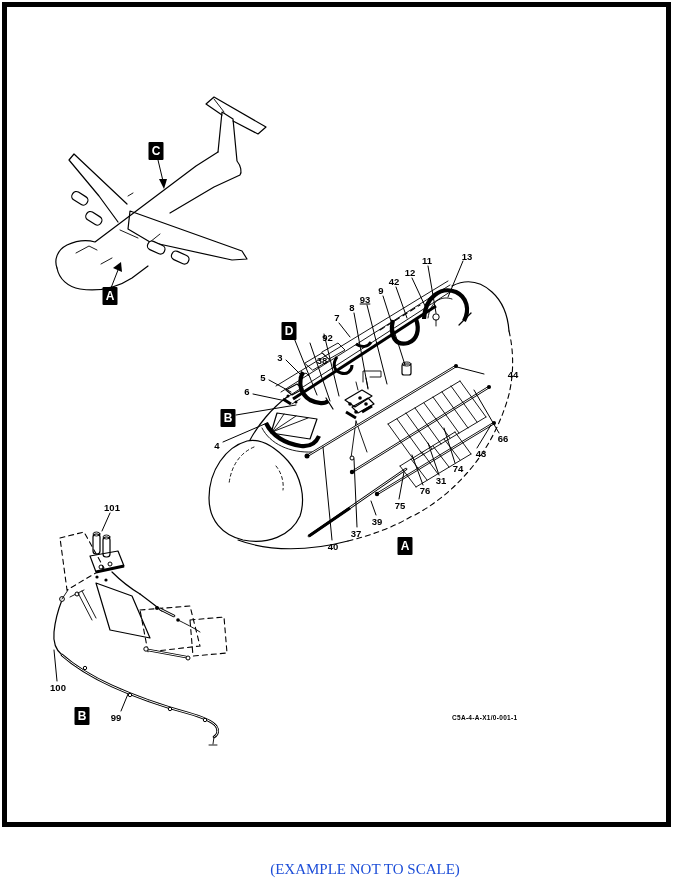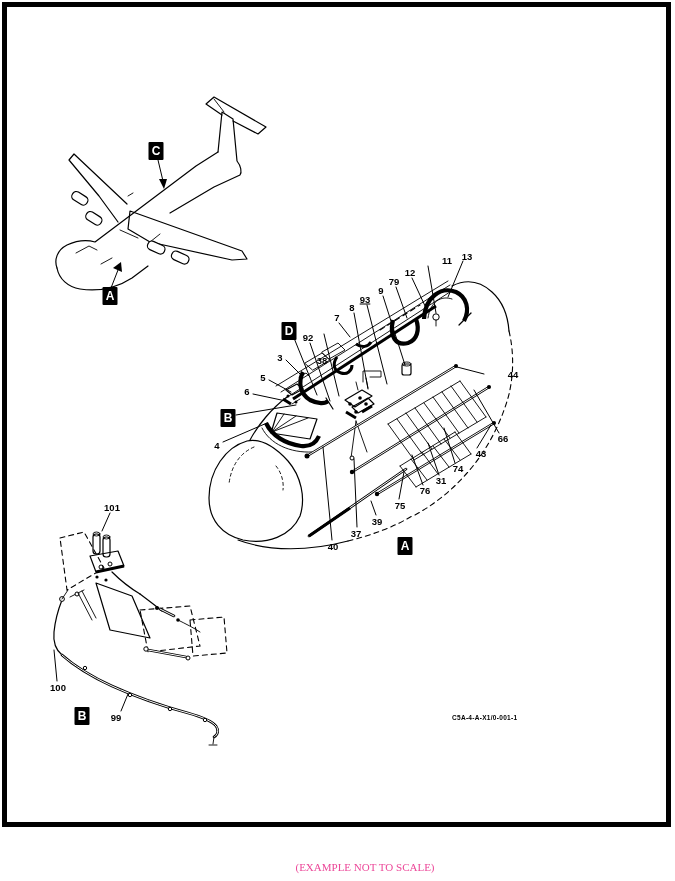--- a/index.html
+++ b/index.html
@@ -10,21 +10,21 @@
   .callout{position:absolute;transform:translate(-50%,-50%);font-family:"Liberation Sans",sans-serif;
            font-weight:bold;font-size:9.5px;color:#000;white-space:nowrap;}
   .letter-box{position:absolute;transform:translate(-50%,-50%);width:15px;height:18px;
               background:#000;color:#fff;font-family:"Liberation Sans",sans-serif;font-weight:bold;
               font-size:12px;line-height:18px;text-align:center;border-radius:1px;}
   .drawing-number{position:absolute;left:452px;top:714px;font-size:6.5px;font-weight:bold;
                   letter-spacing:.3px;color:#000;white-space:nowrap;}
   .caption{position:absolute;left:362px;top:776px;transform:translateX(-50%);
            font-family:"Liberation Serif",serif;font-size:12.5px;color:#000;white-space:nowrap;}
   .footer-note{position:absolute;left:365px;top:861px;transform:translateX(-50%);
-           font-family:"Liberation Serif",serif;font-size:11px;color:#ec4899;white-space:nowrap;}
+           font-family:"Liberation Serif",serif;font-size:15px;color:#1d4ed8;white-space:nowrap;}
   svg *{vector-effect:none;}
   .ln{fill:none;stroke:#000;stroke-width:1.2;stroke-linecap:round;stroke-linejoin:round;}
   .thin{fill:none;stroke:#000;stroke-width:.9;stroke-linecap:round;}
   .duct{fill:none;stroke:#000;stroke-width:4.2;stroke-linecap:butt;}
   .duct2{fill:none;stroke:#000;stroke-width:3;stroke-linecap:butt;}
   .tube{fill:none;stroke:#000;stroke-width:2.6;stroke-linecap:round;}
   .core{fill:none;stroke:#fff;stroke-width:1;stroke-linecap:round;}
   .dash{fill:none;stroke:#000;stroke-width:1.1;stroke-dasharray:5 4;stroke-linecap:round;}
   .leader{fill:none;stroke:#000;stroke-width:1;stroke-linecap:round;}
   .blob{fill:#000;stroke:none;}
@@ -248,29 +248,29 @@
     </g>
   </svg>
 
   <div id="annotations">
       <div class="letter-box" style="left: 156px; top: 151px;">C</div>
       <div class="letter-box" style="left: 110px; top: 296px;">A</div>
       <div class="letter-box" style="left: 289px; top: 331px;">D</div>
       <div class="letter-box" style="left: 228px; top: 418px;">B</div>
       <div class="letter-box" style="left: 405px; top: 546px;">A</div>
       <span class="callout" style="left: 467px; top: 256px;">13</span>
-      <span class="callout" style="left: 427px; top: 260px; margin-left: 20px;">11</span>
+      <span class="callout" style="left: 427px; top: 260px;">11</span>
       <span class="callout" style="left: 410px; top: 272px; text-align: center;">12</span>
-      <span class="callout" style="left: 394px; top: 281px;">79</span>
+      <span class="callout" style="left: 394px; top: 281px;">42</span>
       <span class="callout" style="left: 381px; top: 290px;">9</span>
       <span class="callout" style="left: 365px; top: 299px; text-decoration: underline;">93</span>
       <span class="callout" style="left: 352px; top: 307px;">8</span>
       <span class="callout" style="left: 337px; top: 317px;">7</span>
       <span class="callout" style="left: 322px; top: 328px; margin-top: 32px;">38</span>
-      <span class="callout" style="left: 308px; top: 337px;">92</span>
+      <span class="callout" style="left: 308px; top: 337px; padding-left: 39px;">92</span>
       <span class="callout" style="left: 280px; top: 357px;">3</span>
       <span class="callout" style="left: 263px; top: 377px;">5</span>
       <span class="callout" style="left: 247px; top: 391px;">6</span>
       <span class="callout" style="left: 217px; top: 445px;">4</span>
       <span class="callout" style="left: 489px; top: 374px; margin-left: 24px;">44</span>
       <span class="callout" style="left: 503px; top: 438px;">66</span>
       <span class="callout" style="left: 481px; top: 453px;">43</span>
       <span class="callout" style="left: 458px; top: 468px;">74</span>
       <span class="callout" style="left: 441px; top: 480px;">31</span>
       <span class="callout" style="left: 425px; top: 490px;">76</span>

